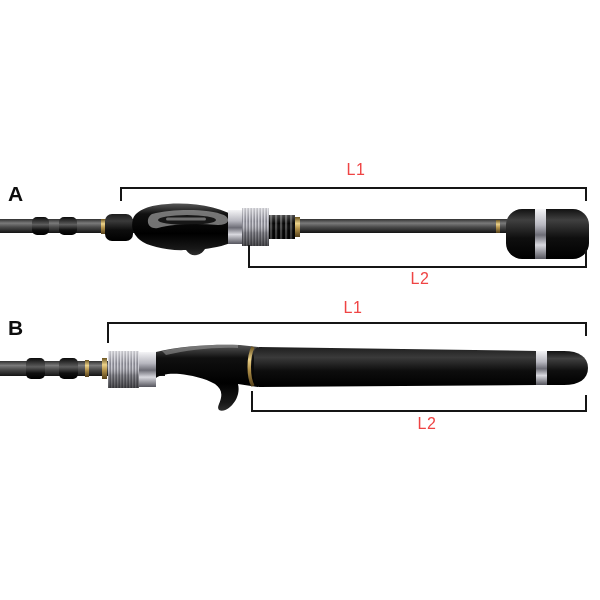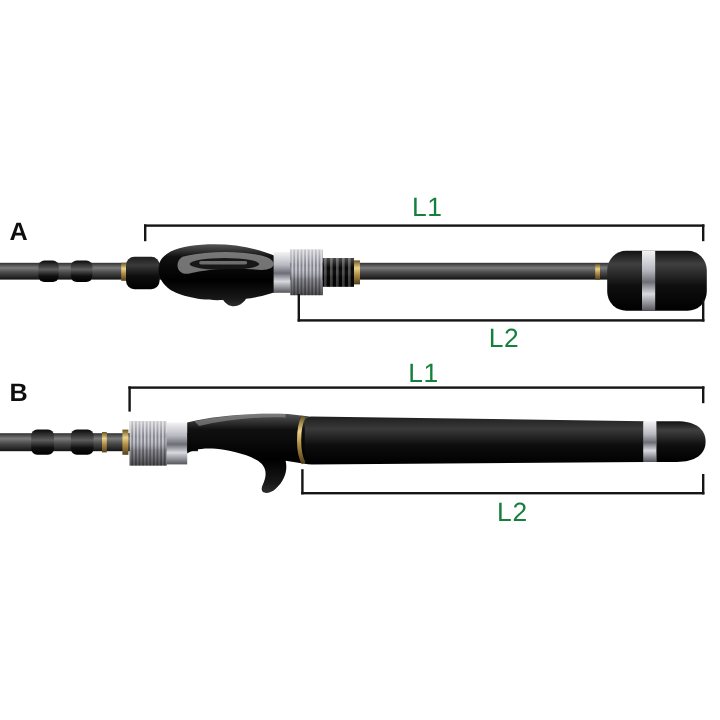--- a/index.html
+++ b/index.html
@@ -4,21 +4,21 @@
 <style>
   html,body{margin:0;padding:0;background:#ffffff;}
   .stage{
     position:relative;width:600px;height:600px;background:#ffffff;overflow:hidden;
     font-family:"Liberation Sans","DejaVu Sans",sans-serif;
   }
   .rod-letter{
     position:absolute;color:#0e0e0e;font-size:21px;font-weight:700;line-height:1;
   }
   .dim-label{
-    position:absolute;transform:translateX(-50%);color:#15803d;font-size:22px;
+    position:absolute;transform:translateX(-50%);color:#ef4444;font-size:16px;
     font-weight:400;line-height:1;letter-spacing:.5px;
   }
   .dim-line{position:absolute;height:2px;background:#151515;}
   .dim-tick{position:absolute;width:2px;background:#151515;}
   .artwork{position:absolute;left:0;}
 </style>
 </head>
 <body>
 
 <div class="stage">

